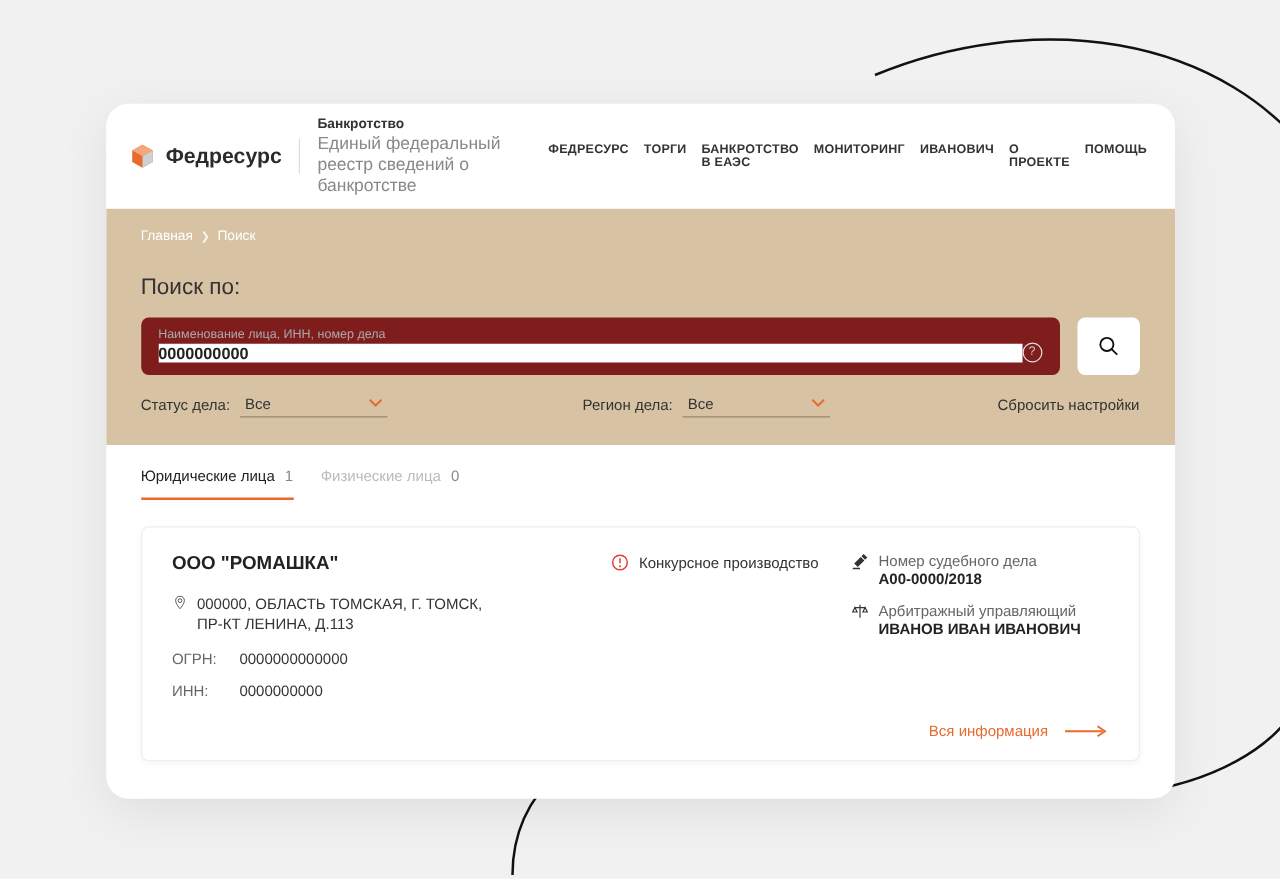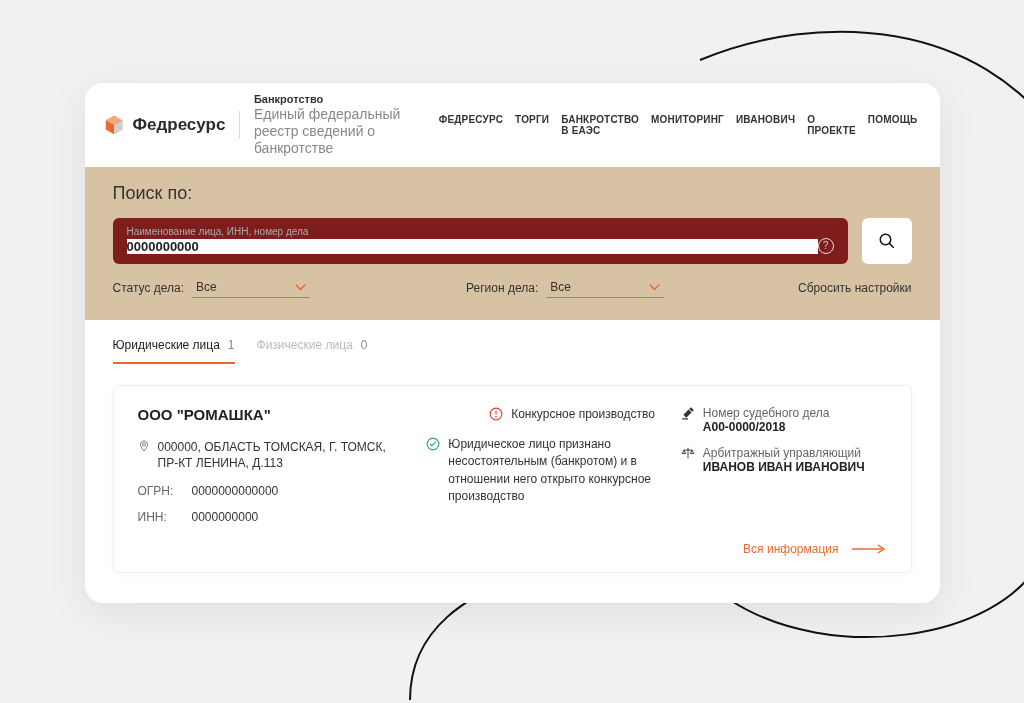--- a/index.html
+++ b/index.html
@@ -39,21 +39,21 @@
   .sub-s { font-size:14px; color:#888; }
   .nav { margin-left:auto; display:flex; gap:12px; }
   .nav a { font-size:10px; font-weight:600; color:#333; text-decoration:none; letter-spacing:.2px;}
   
   .zone {
     background:#d7c2a4;
     padding: 16px 28px 22px 28px;
   }
   .crumbs { color:#fff; font-size:11px; display:flex; align-items:center; gap:6px; }
   .crumbs .sep { font-size:9px; opacity:.8;}
-  .search-title { font-size:18px; color:#333; display:flex; align-items:center; gap:14px;}
+  .search-title { margin-top:24px; font-size:18px; color:#333; display:flex; align-items:center; gap:14px;}
   .search-title .lbl { font-weight:400; }
   .search-title .sel { display:flex; align-items:center; gap:90px;}
   .search-title .sel-text { font-weight:400; color:#222; }
   .chev { color:#e76a2e; }
   .search-row { display:flex; gap:14px; margin-top:14px; align-items:stretch; }
   .inp-wrap { flex:1; background:#7f1d1d; border-radius:6px; padding:8px 14px 10px 14px; display:flex; align-items:flex-end; }
   .inp-col { flex:1; }
   .inp-lbl { font-size:10px; color:#aaa; }
   .inp { border:none; outline:none; font-size:13px; color:#222; width:100%; margin-top:2px; font-weight:600;}
   .help-ic { color:#c9c9c9; font-size:14px; border:1px solid #ddd; border-radius:50%; width:16px; height:16px; display:flex; align-items:center; justify-content:center; font-size:10px;}
@@ -128,20 +128,25 @@
       <a href="#">ТОРГИ</a>
       <a href="#">БАНКРОТСТВО В ЕАЭС</a>
       <a href="#">МОНИТОРИНГ</a>
       <a href="#">ИВАНОВИЧ</a>
       <a href="#">О ПРОЕКТЕ</a>
       <a href="#">ПОМОЩЬ</a>
     </nav>
   </div>
 
   <div class="zone">
+    <div class="crumbs">
+      <span>Главная</span>
+      <span class="sep">❯</span>
+      <span>Поиск</span>
+    </div>
 
     <div class="search-title">
       <span class="lbl">Поиск по:</span>
     </div>
 
     <div class="search-row">
       <div class="inp-wrap">
         <div class="inp-col">
           <div class="inp-lbl">Наименование лица, ИНН, номер дела</div>
           <input class="inp" value="0000000000" style="">
@@ -217,29 +222,20 @@
       <div class="line">
         <span class="ic red">
           <svg width="14" height="14" viewBox="0 0 24 24">
               <circle cx="12" cy="12" r="10" fill="none" stroke="#e23b3b" stroke-width="2"></circle>
               <line x1="12" y1="6" x2="12" y2="13" stroke="#e23b3b" stroke-width="2"></line>
               <circle cx="12" cy="17" r="1.4" fill="#e23b3b"></circle>
             </svg>
         </span>
         <span>Конкурсное производство</span>
       </div>
-      <div class="line">
-        <span class="ic green">
-          <svg width="14" height="14" viewBox="0 0 24 24">
-              <circle cx="12" cy="12" r="10" fill="none" stroke="#2fa866" stroke-width="2"></circle>
-              <path d="M7 12l3 3 7-7" fill="none" stroke="#2fa866" stroke-width="2"></path>
-            </svg>
-        </span>
-        <span>Юридическое лицо признано несостоятельным (банкротом) и в отношении него открыто конкурсное производство</span>
-      </div>
     </div>
 
     <div class="right">
       <div class="r-line">
         <span>
           <svg width="14" height="14" viewBox="0 0 24 24">
               <path d="M2 21h10v2H2zM13 6l5 5-9 9-5-5zM14 5l5 5 3-3-5-5z" fill="#333"></path>
             </svg>
         </span>
         <span>

